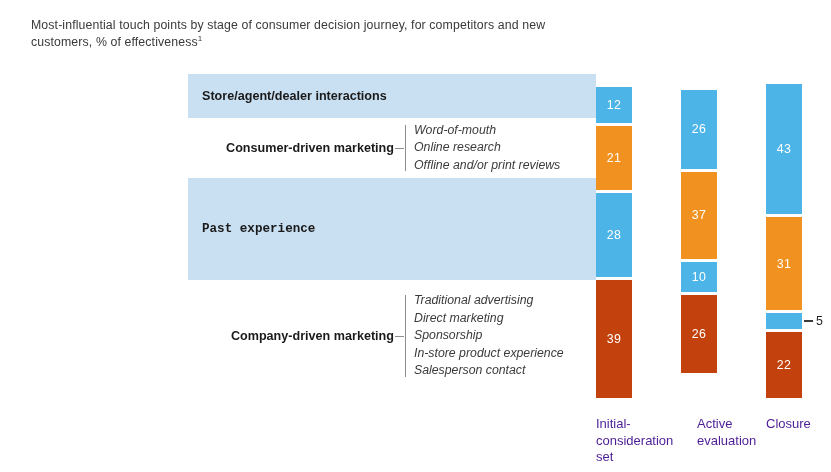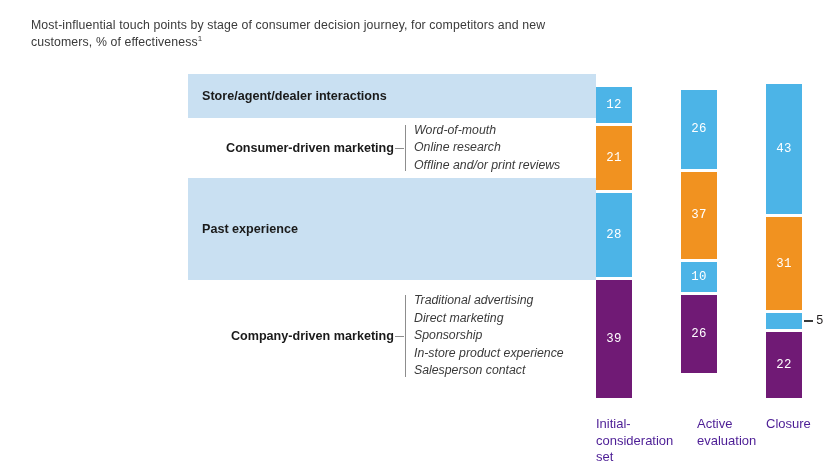--- a/index.html
+++ b/index.html
@@ -106,37 +106,36 @@
   }
 
   
   .column {
     position: absolute;
     width: 36px;
     top: 74px;
     height: 324px;
     display: flex;
     flex-direction: column;
-    font-family: Liberation Mono, monospace;
   }
   .seg {
     position: relative;
     display: flex;
     align-items: center;
     justify-content: center;
     box-sizing: border-box;
   }
   .seg-label {
     font-size: 12.4px;
     color: #ffffff;
     letter-spacing: 0.02em;
   }
   .seg.blue  { background: #4cb4e7; }
   .seg.orange{ background: #f19220; }
-  .seg.brown { background: #701a75; }
+  .seg.brown { background: #c2410c; }
   .seg.gap   { background: transparent; }
 
   .callout {
     position: absolute;
     left: 38px;
     top: 50%;
     transform: translateY(-50%);
     display: flex;
     align-items: center;
     white-space: nowrap;
@@ -185,21 +184,21 @@
       </span>
       <div class="sublist">
         <div>Word-of-mouth</div>
         <div>Online research</div>
         <div>Offline and/or print reviews</div>
       </div>
     </div>
   </div>
 
   <div class="band" style="top:178px; height:102px;"></div>
-  <div class="cat-row" style="top:178px; height:102px;">
+  <div class="cat-row" style="top:178px; height:102px;font-family:Liberation Mono, monospace;">
     <span class="cat-title indent">Past experience</span>
   </div>
 
   <div class="cat-row" style="top:285px; height:102px;">
     <div class="cat-group">
       <span class="cat-title">Company-driven marketing</span>
       <span class="brace">
         <span class="vline"></span>
           <span class="hline"></span>
       </span>

